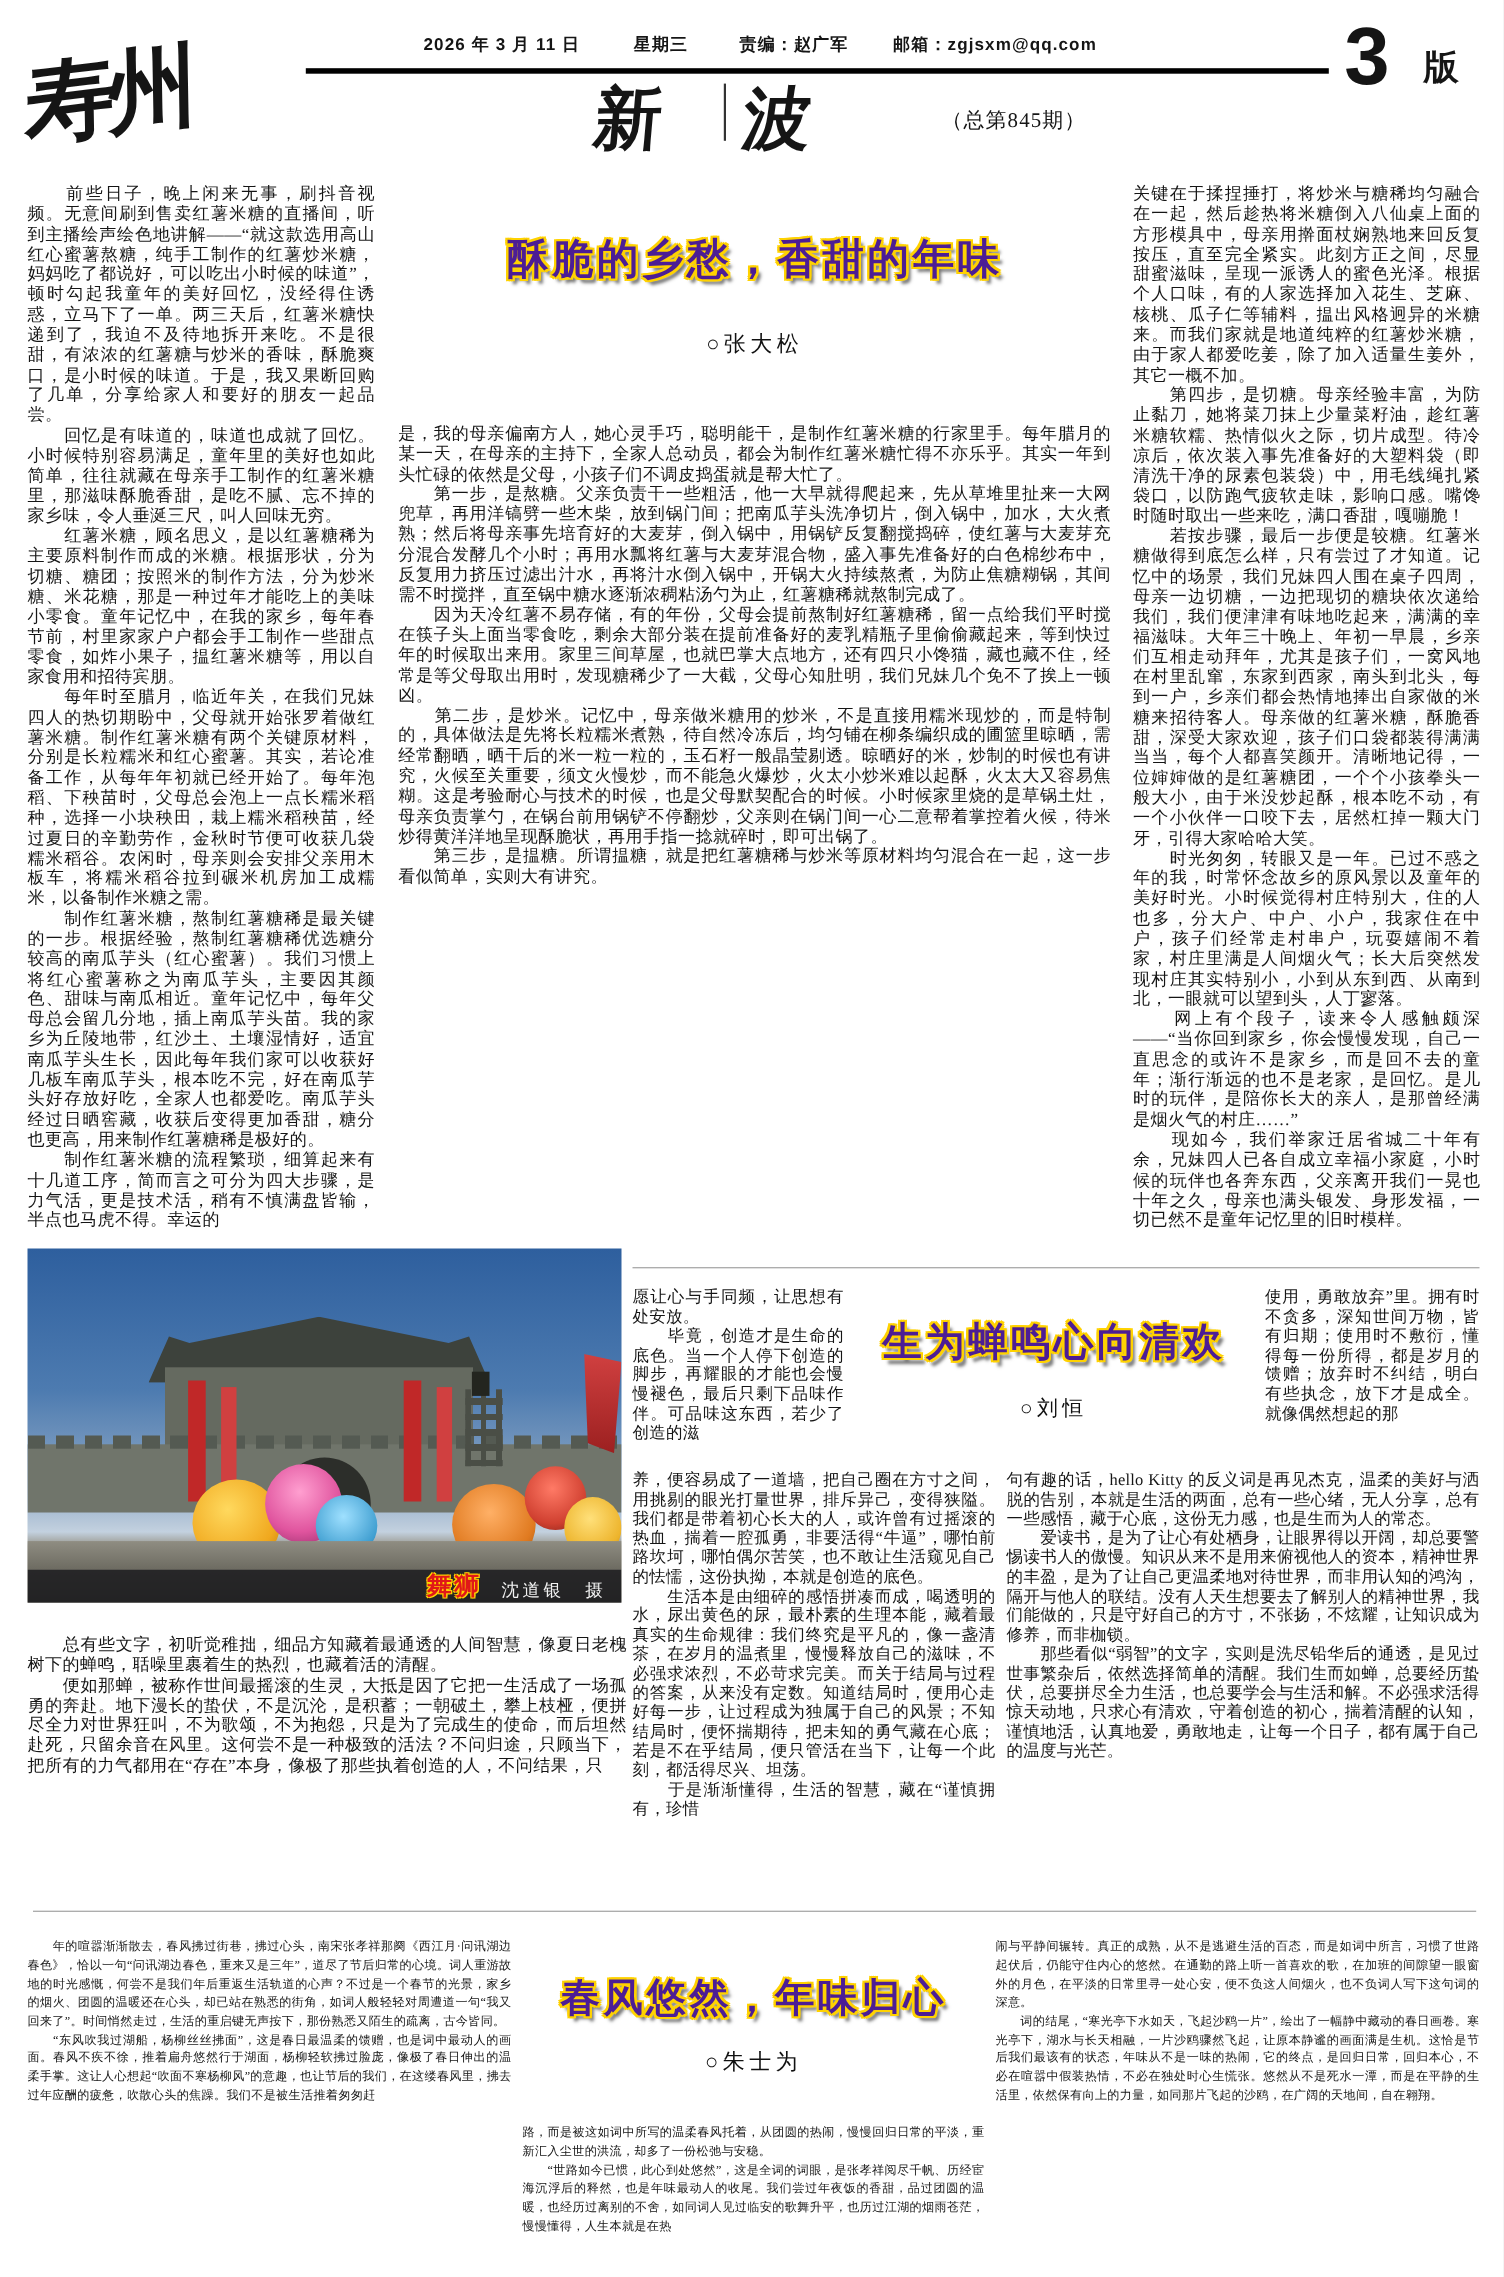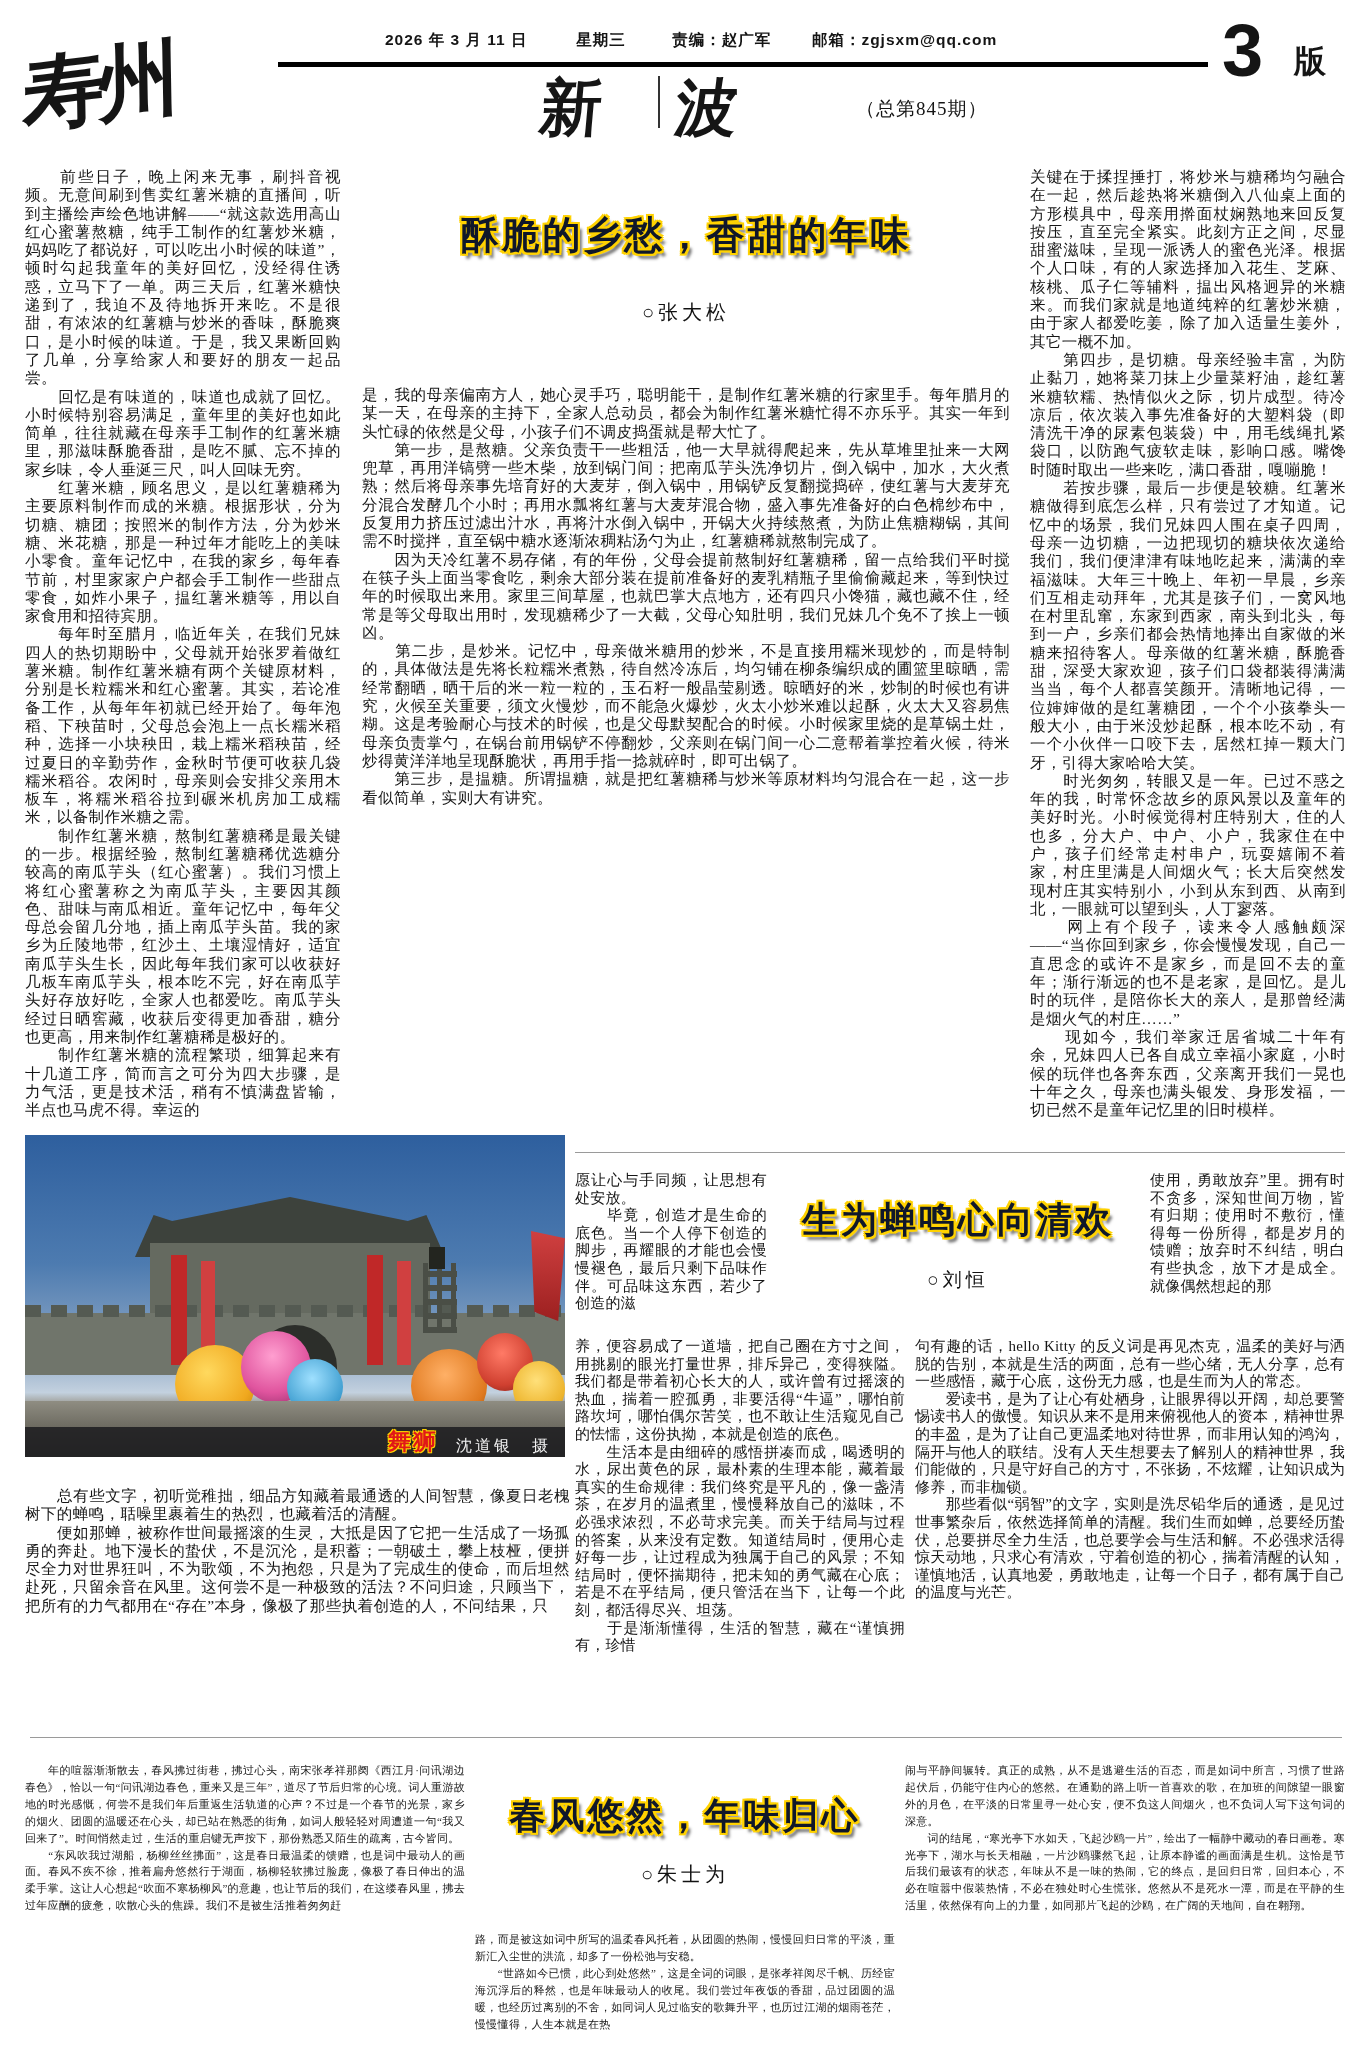--- a/index.html
+++ b/index.html
@@ -5,21 +5,21 @@
   html,body{margin:0;padding:0;background:#e8e8e8;}
   .page{position:relative;width:1367px;height:2070px;background:#ffffff;margin:0 auto;overflow:hidden;
         font-family:"Liberation Serif","DejaVu Serif",serif;color:#151515;}
   .abs{position:absolute;}
   .sans{font-family:"Liberation Sans","DejaVu Sans",sans-serif;}
   
   .bt{font-size:15.5px;line-height:18.3px;text-align:justify;white-space:pre-wrap;letter-spacing:.4px;}
   .bt3{font-size:11px;line-height:16.9px;text-align:justify;white-space:pre-wrap;letter-spacing:.3px;}
   .btn2{font-size:15px;line-height:17.6px;text-align:justify;white-space:pre-wrap;letter-spacing:.2px;font-family:Liberation Serif, serif;}
   
-  .headline{font-family:Liberation Sans, sans-serif;font-weight:bold;color:#0f172a;
+  .headline{font-family:Liberation Sans, sans-serif;font-weight:bold;color:#4c1d95;
             letter-spacing:3px;white-space:nowrap;
             text-shadow:2px 2px 0 #ffd200,-2px -2px 0 #ffd200,2px -2px 0 #ffd200,-2px 2px 0 #ffd200,
                         0 2px 0 #ffd200,0 -2px 0 #ffd200,2px 0 0 #ffd200,-2px 0 0 #ffd200,4px 5px 3px rgba(0,0,0,.55);}
   .author{font-size:20px;color:#111;letter-spacing:4px;text-align:center;}
   .rule-thick{background:#000;height:5px;}
   .rule-thin{background:#9a9a9a;height:1px;}
   .masthead-script{font-weight:bold;transform:rotate(-7deg) skewX(-6deg);letter-spacing:-6px;}
   
   .photo{overflow:hidden;background:linear-gradient(180deg,#2e5f9e 0%,#4d7bb0 40%,#8fa9c6 68%,#c3d1df 80%,#98968c 84%,#6e6d64 100%);}
   .blob{position:absolute;border-radius:50%;}

